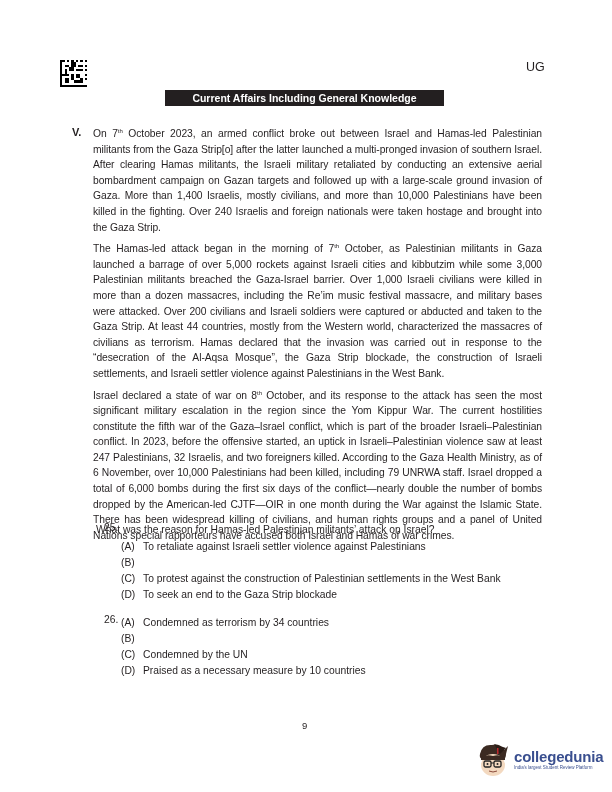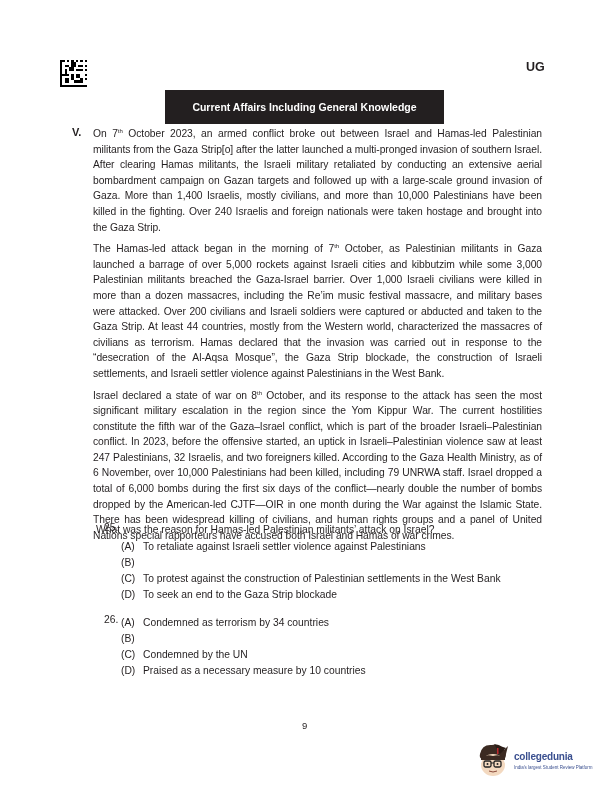--- a/index.html
+++ b/index.html
@@ -1,40 +1,40 @@
 <!DOCTYPE html>
 <html><head>
 <meta charset="utf-8">
 <style>
   html, body { margin: 0; padding: 0; background: #ffffff; }
   body { width: 612px; height: 792px; position: relative; overflow: hidden;
          font-family: "Liberation Sans", sans-serif; color: #231f20; }
   .barcode { position: absolute; left: 60px; top: 60px; width: 27px; height: 27px; }
-  .ug { position: absolute; left: 526px; top: 60px; font-size: 12.5px; font-weight: bold; color: #231f20; }
-  .banner { position: absolute; left: 165px; top: 90px; width: 279px; height: 34px;
+  .ug { position: absolute; left: 526px; top: 60px; font-size: 12.5px; font-weight: normal; color: #231f20; }
+  .banner { position: absolute; left: 165px; top: 90px; width: 279px; height: 16px;
             background: #231f20; color: #ffffff; font-weight: bold; font-size: 10.5px;
             display: flex; align-items: center; justify-content: center; }
   .section { position: absolute; left: 72px; top: 126px; width: 470px; }
   .sec-label { position: absolute; left: 0; top: 0; font-weight: bold; font-size: 11px; }
   .paras { margin-left: 21px; }
   .para { font-size: 10.3px; line-height: 15.6px; text-align: justify; margin: 0 0 6px 0; letter-spacing: -0.05px; }
   sup { font-size: 6px; line-height: 0; vertical-align: 4px; }
   .question { position: absolute; left: 96px; width: 445px; font-size: 10.3px; }
   .q-num { position: absolute; left: 8px; top: 0; }
   .q-text { line-height: 15.6px; text-align: justify; }
   .options { margin-left: 25px; margin-top: 1px; }
   .option { display: flex; line-height: 16px; }
   .opt-label { width: 22px; flex-shrink: 0; }
   .q25 { top: 522px; }
   .q26 { top: 614px; }
   .page-num { position: absolute; left: 302px; top: 720px; font-size: 9.5px; }
   .logo { position: absolute; left: 476px; top: 742px; display: flex; align-items: center; }
   .logo-face { width: 34px; height: 36px; }
   .logo-text { margin-left: 4px; }
-  .logo-name { font-size: 10px; color: #3a4f8f; font-weight: bold; letter-spacing: -0.2px; line-height: 16px; }
+  .logo-name { font-size: 15px; color: #3a4f8f; font-weight: bold; letter-spacing: -0.2px; line-height: 16px; }
   .logo-tag { font-size: 4.5px; color: #3a4f8f; line-height: 6px; }
 </style>
 </head>
 <body>
 
 <svg class="barcode" viewBox="0 0 12 12" shape-rendering="crispEdges">
   <rect x="0" y="0" width="1" height="12" fill="#000"></rect>
   <rect x="0" y="11" width="12" height="1" fill="#000"></rect>
   <rect x="1" y="0" width="1" height="1" fill="#000"></rect>
     <rect x="3" y="0" width="1" height="1" fill="#000"></rect>

